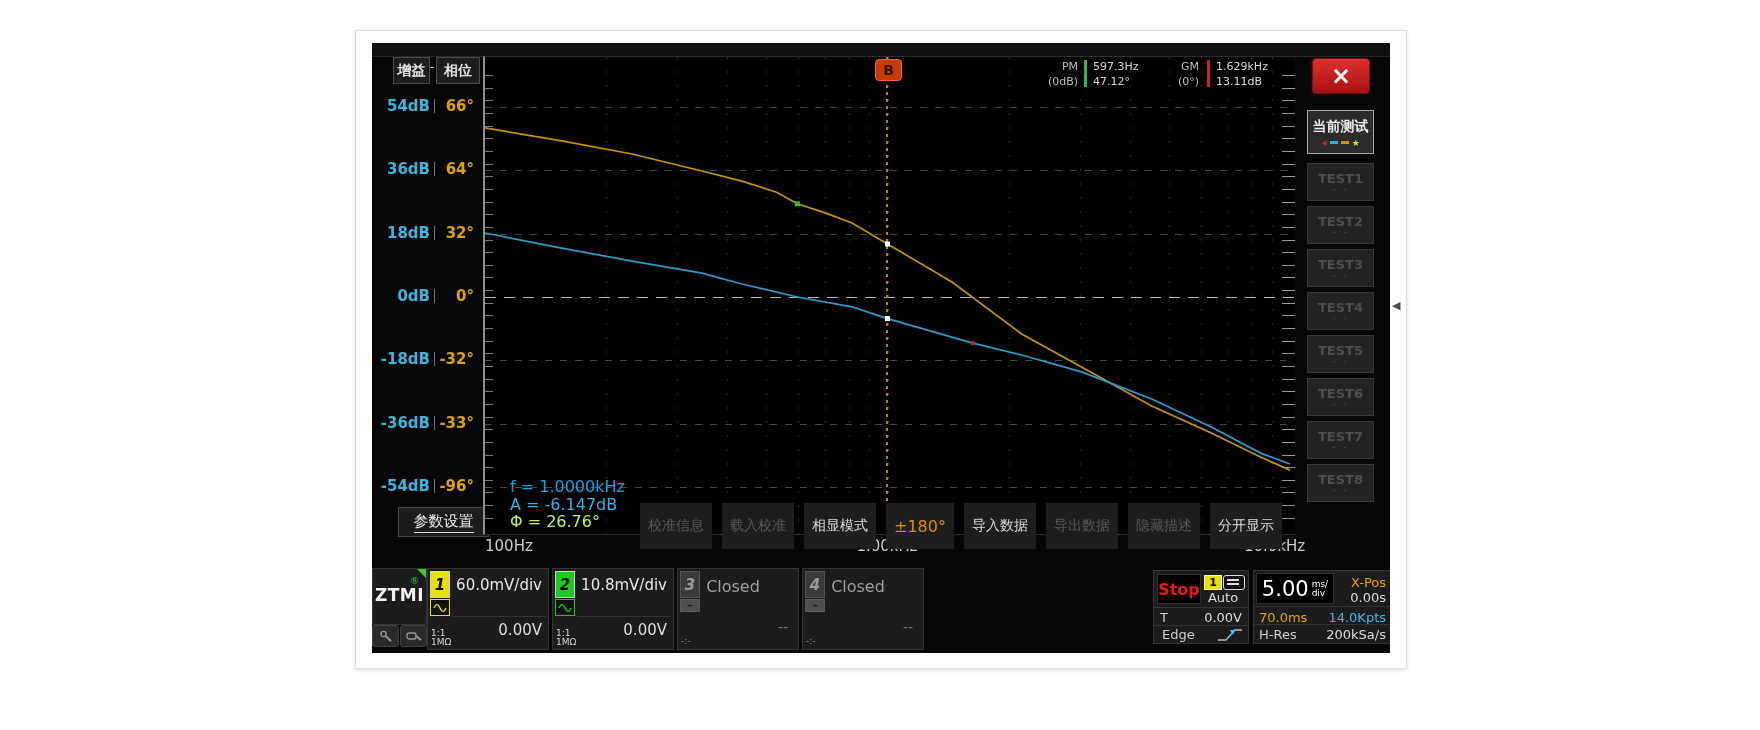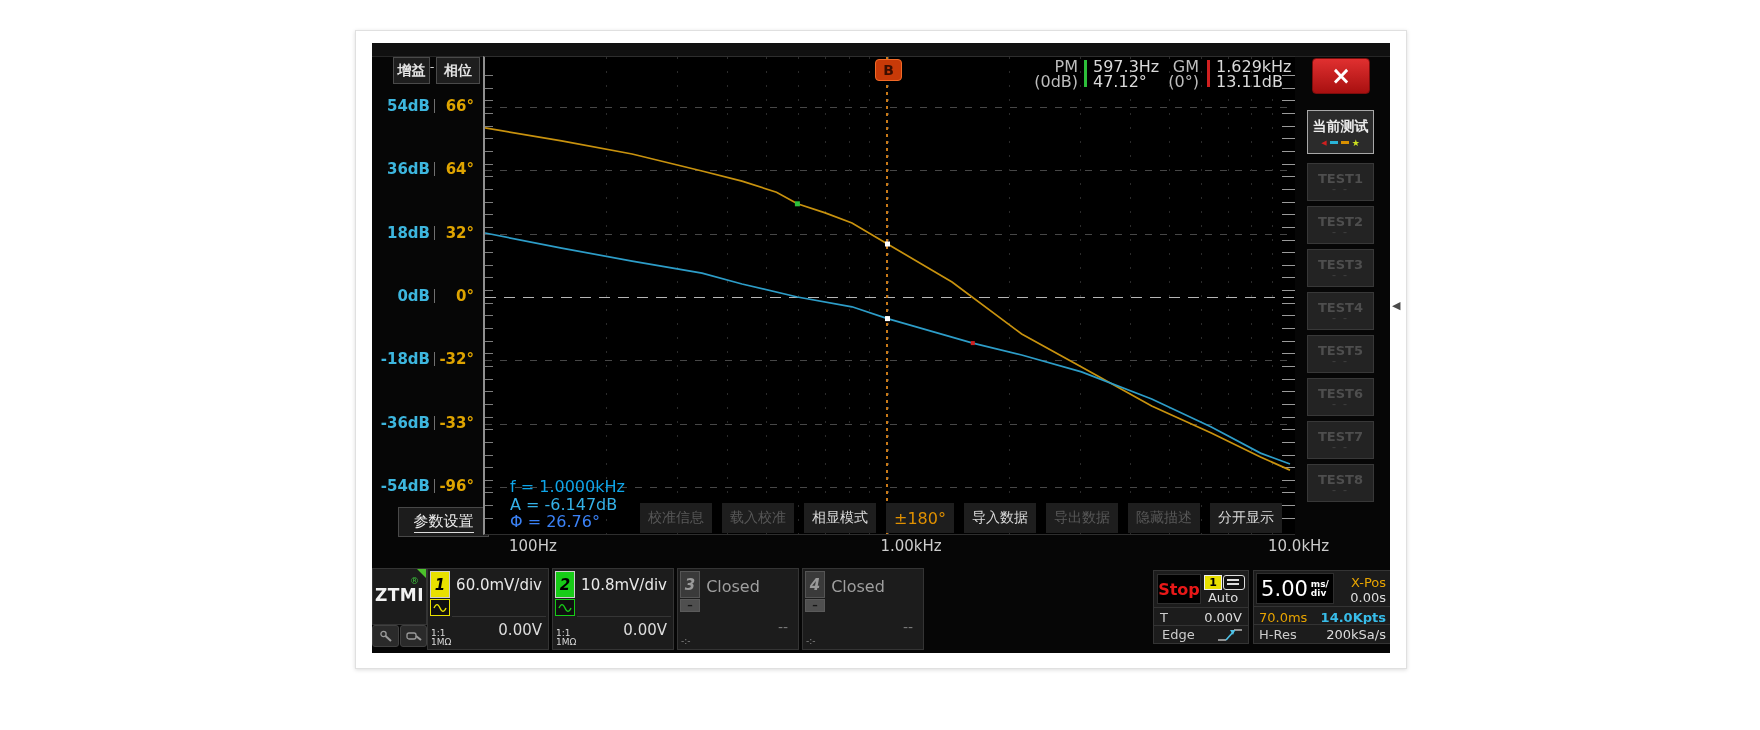--- a/index.html
+++ b/index.html
@@ -36,36 +36,36 @@
          background:repeating-linear-gradient(to bottom,#2b2b2b 0 2px,transparent 2px 14px);}
   .vline.dec{background:repeating-linear-gradient(to bottom,#3d3d3d 0 2px,transparent 2px 14px);}
   .tickL{position:absolute;left:0;width:8px;height:1px;background:#7d7d7d;}
   .tickR{position:absolute;left:797px;width:13px;height:1px;background:#9a9a9a;}
   #cursor-line{left:401px;top:0;width:2px;height:477px;
       background:repeating-linear-gradient(to bottom,#c97a18 0 3px,transparent 3px 7px);}
   #b-marker{left:390px;top:2px;width:25px;height:20px;background:#c83a08;border:1px solid #f06a28;
       border-radius:4px;color:#3c0e00;font-size:14px;font-weight:bold;display:flex;align-items:center;
       justify-content:center;z-index:6;}
   #curves-svg{position:absolute;left:0;top:0;z-index:3;}
-  .ro{font-size:16px;line-height:15px;z-index:5;}
+  .ro{font-size:11px;line-height:15px;z-index:5;}
   #pm-label,#gm-label{color:#bdbdbd;text-align:right;}
   #pm-values,#gm-values{color:#dadada;text-align:left;}
   .robar{width:3px;height:27px;z-index:5;}
   #measure{left:25px;top:421px;font-size:16px;line-height:17.5px;z-index:5;white-space:nowrap;}
   #measure .mf{color:#0ea5e9;}
   #measure .ma{color:#35b2e8;}
-  #measure .mp{color:#3b82f6;}
+  #measure .mp{color:#bef264;}
   #toolbar{left:155px;top:446px;height:30px;display:flex;gap:10px;z-index:5;}
-  .tbtn{height:30px;padding:0 8px;background:#1e1e1e;display:flex;align-items:center;justify-content:center;
+  .tbtn{height:46px;padding:0 8px;background:#1e1e1e;display:flex;align-items:center;justify-content:center;
         font-size:14px;white-space:nowrap;}
   .tbtn.s-normal{color:#dcdcdc;}
   .tbtn.s-disabled{color:#585858;}
   .tbtn.s-accent{color:#e09000;font-size:16px;}
   
-  .xlab{top:494px;color:#cccccc;font-size:15px;margin-left:24px;}
+  .xlab{top:494px;color:#cccccc;font-size:15px;}
   
   #close-btn{left:940px;top:15px;width:56px;height:34px;border-radius:4px;
       background:linear-gradient(#e03030,#a81010);border:1px solid #7d0c0c;color:#ffffff;
       font-size:24px;font-weight:bold;display:flex;align-items:center;justify-content:center;}
   #current-test{left:935px;top:67px;width:65px;height:42px;background:#2b2b2b;border:1px solid #a8a8a8;
       color:#ececec;font-size:14px;font-weight:bold;display:flex;flex-direction:column;align-items:center;
       justify-content:center;gap:3px;}
   #current-test .icons{display:flex;align-items:center;gap:3px;}
   .test-btn{left:935px;width:65px;height:36px;background:#232323;border:1px solid #383838;color:#4e4e4e;
       font-size:13px;font-weight:bold;display:flex;flex-direction:column;align-items:center;justify-content:center;}
@@ -110,25 +110,25 @@
   #trig-mode{position:absolute;left:48px;top:19px;width:42px;text-align:center;color:#dddddd;font-size:13px;}
   .trow{position:absolute;left:0;right:0;height:1px;background:#333;}
   #trig-t{position:absolute;left:6px;top:39px;color:#cccccc;font-size:13px;}
   #trig-level{position:absolute;right:6px;top:39px;color:#dddddd;font-size:13px;}
   #trig-type{position:absolute;left:8px;top:56px;color:#cccccc;font-size:13px;}
   #edge-icon{position:absolute;right:4px;top:57px;}
   #tb-box{left:881px;top:527px;width:137px;height:72px;}
   #tb-black{position:absolute;left:2px;top:2px;width:76px;height:29px;background:#000;border:1px solid #2e2e2e;
       display:flex;align-items:center;justify-content:center;gap:3px;}
   #tb-scale{color:#ffffff;font-size:21px;font-weight:normal;}
-  #tb-unit{color:#ffffff;font-size:9px;line-height:9px;font-weight:bold;}
+  #tb-unit{color:#ffffff;font-size:9px;line-height:9px;font-weight:normal;}
   #xpos-label{position:absolute;right:5px;top:4px;color:#e8a400;font-size:13px;}
   #xpos-value{position:absolute;right:5px;top:19px;color:#dddddd;font-size:13px;}
   #tb-window{position:absolute;left:5px;top:39px;color:#e8a400;font-size:13px;}
-  #tb-mem{position:absolute;right:5px;top:39px;color:#38bce8;font-size:13px;font-weight:bold;}
+  #tb-mem{position:absolute;right:5px;top:39px;color:#38bce8;font-size:13px;}
   #hres-label{position:absolute;left:5px;top:56px;color:#cccccc;font-size:13px;}
   #tb-rate{position:absolute;right:5px;top:56px;color:#dddddd;font-size:13px;}
   #collapse-arrow{position:absolute;left:1036px;top:268px;color:#4a4a4a;font-size:11px;}
 </style>
 </head>
 <body>
 
 <div id="page">
  <div id="card">
   <div id="scope">

